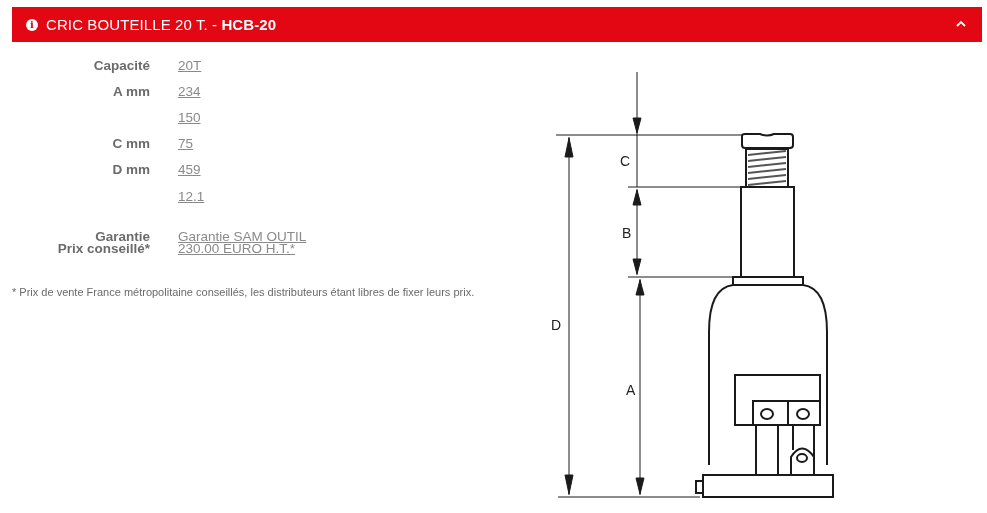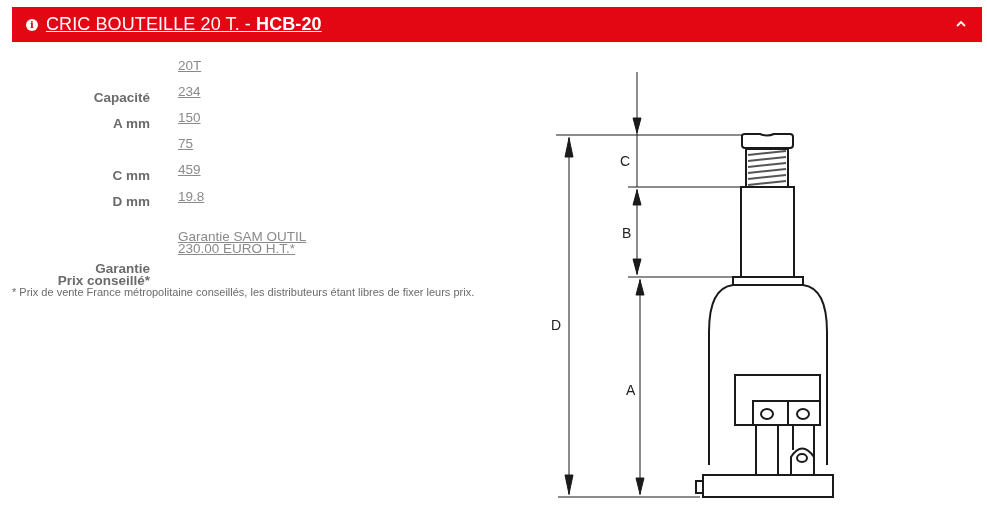--- a/index.html
+++ b/index.html
@@ -6,26 +6,26 @@
   body { width:987px; height:513px; position:relative; overflow:hidden; font-family:"Liberation Sans", sans-serif; }
   .header {
     position:absolute; left:12px; top:7px; width:970px; height:35px;
     background:#e30613; color:#fff; display:flex; align-items:center;
   }
   .info-icon {
     width:12px; height:12px; border-radius:50%; background:#fff; color:#e30613;
     font-size:10px; font-weight:bold; display:flex; align-items:center; justify-content:center;
     margin-left:14px; margin-right:8px; font-family:"DejaVu Serif", serif; line-height:12px;
   }
-  .title { font-size:18px; letter-spacing:0.1px;text-decoration:underline; }
+  .title { font-size:15px; letter-spacing:0.1px; }
   .title .model { font-weight:bold; }
   .chevron { position:absolute; right:14px; top:9px; width:14px; height:14px; display:flex; align-items:center; justify-content:center; cursor:pointer; }
   .specs { position:absolute; left:0; top:56px; }
   .row { position:absolute; left:0; height:20px; width:420px; font-size:13.5px; }
-  .row .label { position:absolute; right:270px; width:150px; text-align:right; color:#6b6b6b; font-weight:bold; white-space:nowrap;margin-top:32px; }
+  .row .label { position:absolute; right:270px; width:150px; text-align:right; color:#6b6b6b; font-weight:bold; white-space:nowrap; }
   .row .value { position:absolute; left:178px; color:#8a8a8a; white-space:nowrap;text-decoration:underline; }
   .footnote { position:absolute; left:12px; top:286px; font-size:11px; color:#6b6b6b; white-space:nowrap; }
   .diagram { position:absolute; left:540px; top:60px; width:320px; height:450px; }
   .diagram text { font-family:"Liberation Sans", sans-serif; font-size:14px; fill:#222; }
 </style>
 </head>
 <body>
 
 <div class="header">
   <span class="info-icon">i</span>
@@ -53,21 +53,21 @@
   </div>
   <div class="row" style="top:80px">
     <span class="label">C mm</span>
     <span class="value">75</span>
   </div>
   <div class="row" style="top:106px">
     <span class="label">D mm</span>
     <span class="value">459</span>
   </div>
   <div class="row" style="top:133px">
-    <span class="value">19.8</span>
+    <span class="value">12.1</span>
   </div>
   <div class="row" style="top:173px">
     <span class="label">Garantie</span>
     <span class="value">Garantie SAM OUTIL</span>
   </div>
   <div class="row" style="top:185px">
     <span class="label">Prix conseillé*</span>
     <span class="value">230.00 EURO H.T.*</span>
   </div>
 </div>

